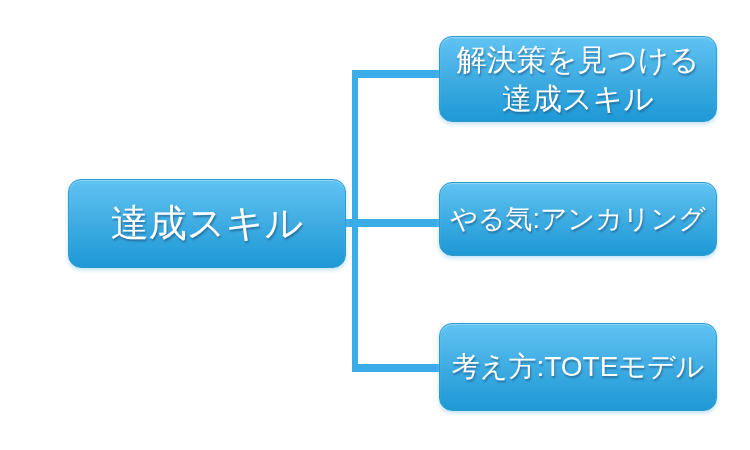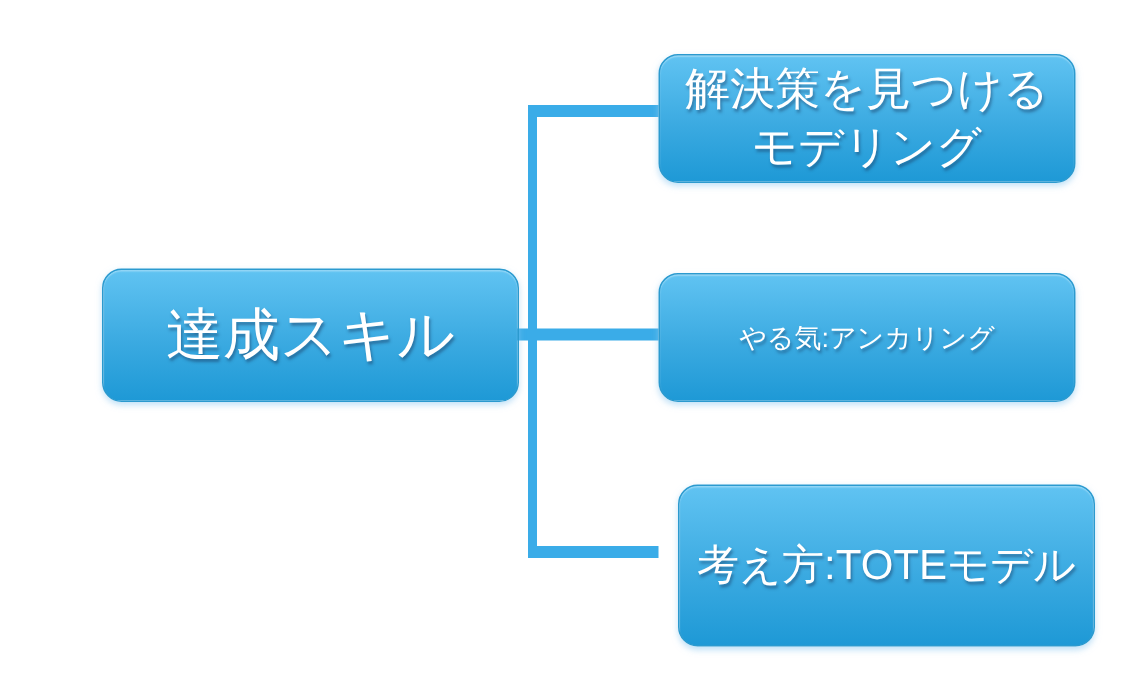--- a/index.html
+++ b/index.html
@@ -41,40 +41,40 @@
     align-items: center;
     justify-content: center;
     text-align: center;
     color: var(--text, #FFFFFF);
     text-shadow: 1px 2px 2px rgba(25,60,100,0.5);
     white-space: pre-line;
     cursor: default;
   }
   .node-root  { left: 32px;  top: 179px; height: 89px; font-size: 38px; margin-left: 36px; }
   .node-c1    { left: 439px; top: 36px;  height: 86px; font-size: 30px; line-height: 39px; }
-  .node-c2    { left: 439px; top: 182px; height: 86px; font-size: 18px; align-items: center; }
-  .node-c3    { left: 452px; top: 323px; height: 108px; font-size: 28px; }
+  .node-c2    { left: 439px; top: 182px; height: 74px; font-size: 27px; align-items: center; }
+  .node-c3    { left: 439px; top: 323px; height: 88px; font-size: 28px; }
 </style>
 </head>
 <body>
 
 <div class="canvas">
 
   <div class="connector conn-v"></div>
   <div class="connector conn-h1"></div>
   <div class="connector conn-h2"></div>
   <div class="connector conn-h3"></div>
 
   <div class="node node-root">
     <span>達成スキル</span>
   </div>
 
   <div class="node node-c1">
     <span>解決策を見つける
-モデリング</span>
+達成スキル</span>
   </div>
 
   <div class="node node-c2">
     <span>やる気:アンカリング</span>
   </div>
 
   <div class="node node-c3">
     <span>考え方:TOTEモデル</span>
   </div>
 

